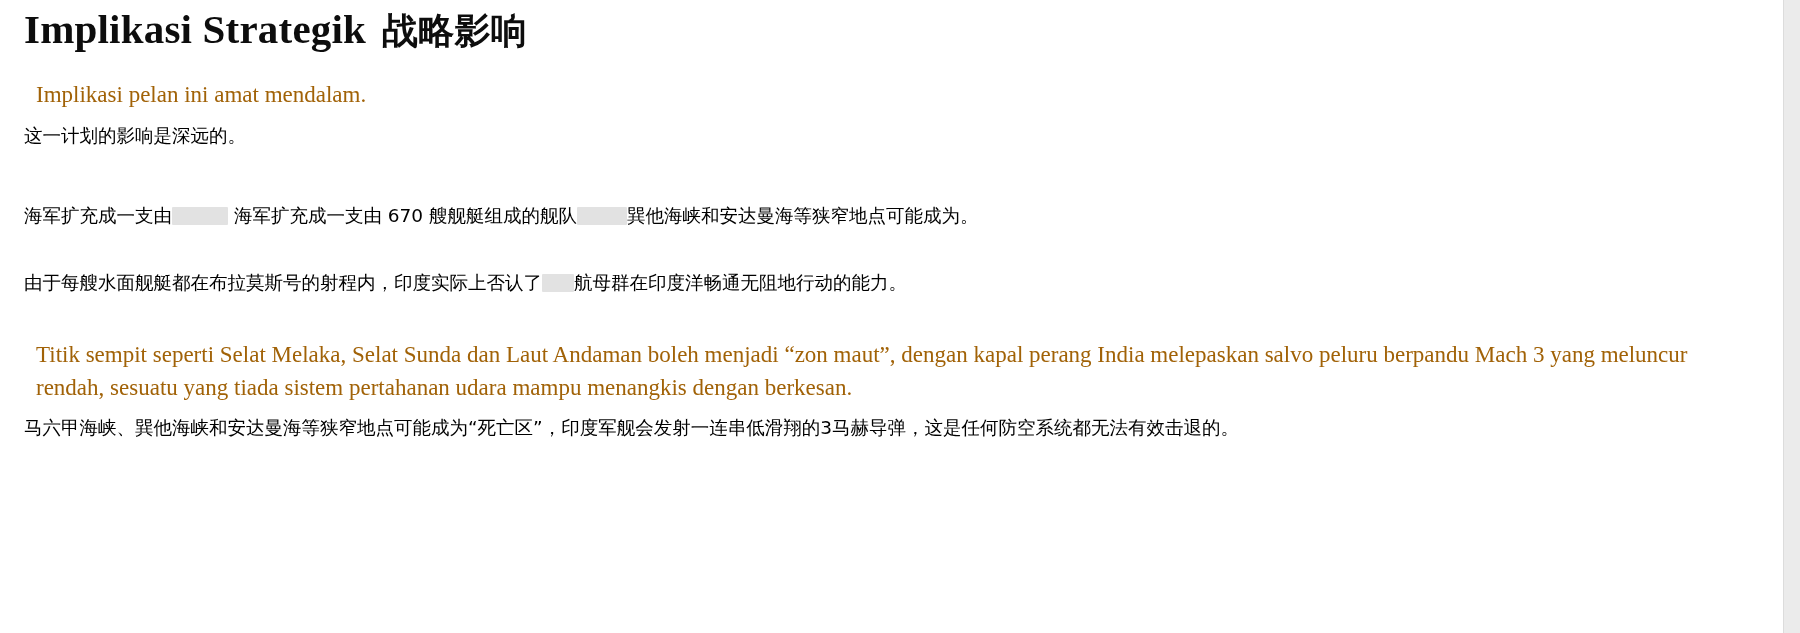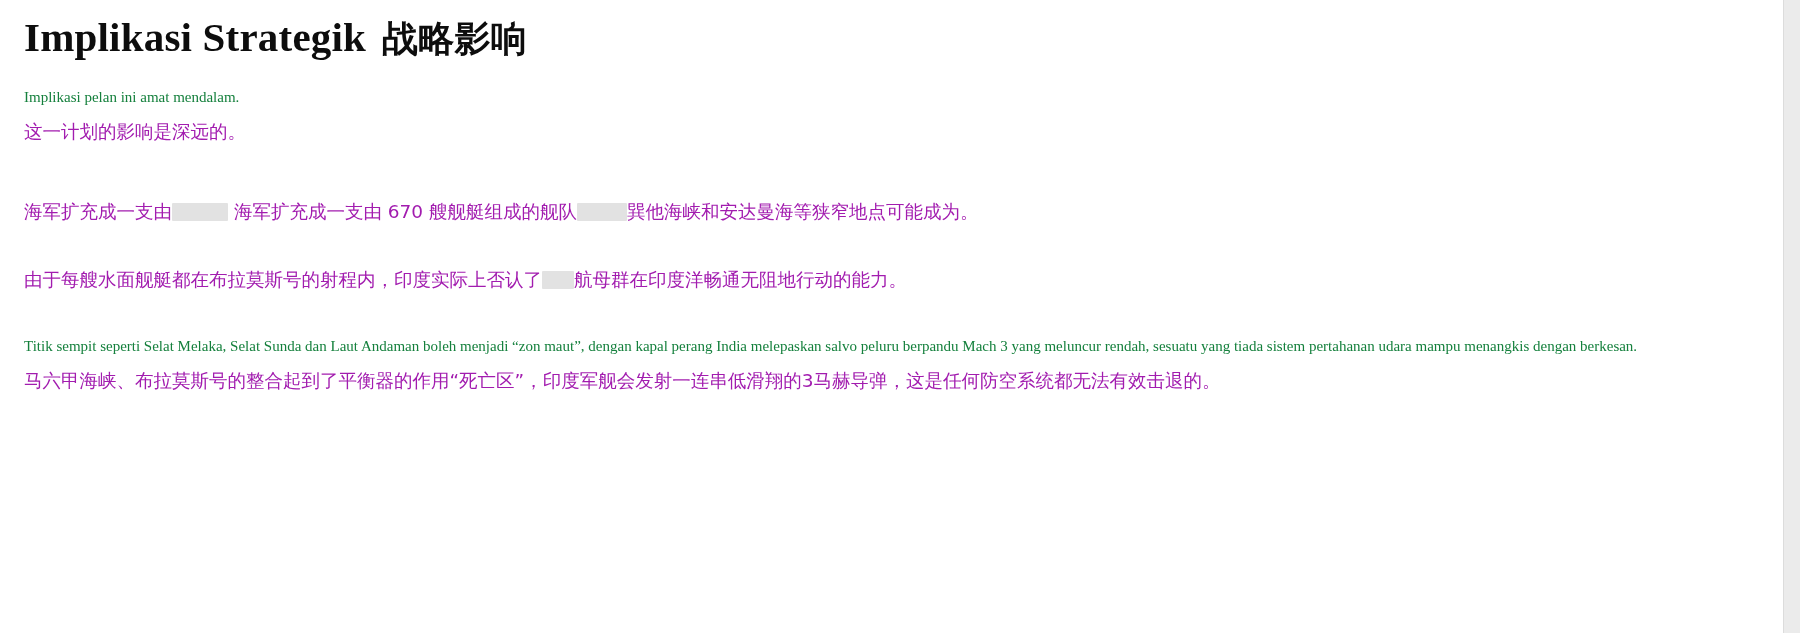--- a/index.html
+++ b/index.html
@@ -21,21 +21,21 @@
     background: #ffffff;
     box-sizing: border-box;
   }
   .content {
     position: absolute;
     left: 0;
     top: 0;
     width: 1784px;
     height: 489px;
     background: #ffffff;
-    padding: 14px 30px 0 24px;
+    padding: 6px 30px 0 24px;
     box-sizing: border-box;
   }
   .right-gutter {
     position: absolute;
     right: 0;
     top: 0;
     width: 16px;
     height: 633px;
     background: #ebebeb;
     border-left: 1px solid #dcdcdc;
@@ -50,31 +50,31 @@
     color: #0d0d0d;
   }
   h1.doc-title .zh {
     font-family: "DejaVu Sans", sans-serif;
     font-weight: 700;
     font-size: 36px;
     margin-left: 16px;
   }
   p.lat {
     font-family: "Liberation Serif", serif;
-    font-size: 15px;
+    font-size: 23px;
     line-height: 1.42;
-    margin: 0 0 10px 0;
-    color: #15803d;
+    margin: 0 0 10px 12px;
+    color: #a16207;
   }
   p.zh {
     font-family: "DejaVu Sans", sans-serif;
     font-size: 18.5px;
     line-height: 1.5;
     margin: 0 0 10px 0;
-    color: #a21caf;
+    color: #000000;
   }
   .blk {
     margin-bottom: 30px;
   }
   .blk.first {
     margin-bottom: 52px;
   }
   .blk.second {
     margin-bottom: 40px;
   }
@@ -121,19 +121,19 @@
     </div>
 
     <div class="blk third">
       <p class="zh">
         <span>由于每艘水面舰艇都在布拉莫斯号的射程内，印度实际上否认了</span><span class="redact r-w6"></span><span>航母群在印度洋畅通无阻地行动的能力。</span>
       </p>
     </div>
 
     <div class="blk">
       <p class="lat">Titik sempit seperti Selat Melaka, Selat Sunda dan Laut Andaman boleh menjadi “zon maut”, dengan kapal perang India melepaskan salvo peluru berpandu Mach 3 yang meluncur rendah, sesuatu yang tiada sistem pertahanan udara mampu menangkis dengan berkesan.</p>
-      <p class="zh">马六甲海峡、布拉莫斯号的整合起到了平衡器的作用“死亡区”，印度军舰会发射一连串低滑翔的3马赫导弹，这是任何防空系统都无法有效击退的。</p>
+      <p class="zh">马六甲海峡、巽他海峡和安达曼海等狭窄地点可能成为“死亡区”，印度军舰会发射一连串低滑翔的3马赫导弹，这是任何防空系统都无法有效击退的。</p>
     </div>
 
   </div>
 
   <div class="right-gutter"></div>
 </div>
 
 </body></html>

